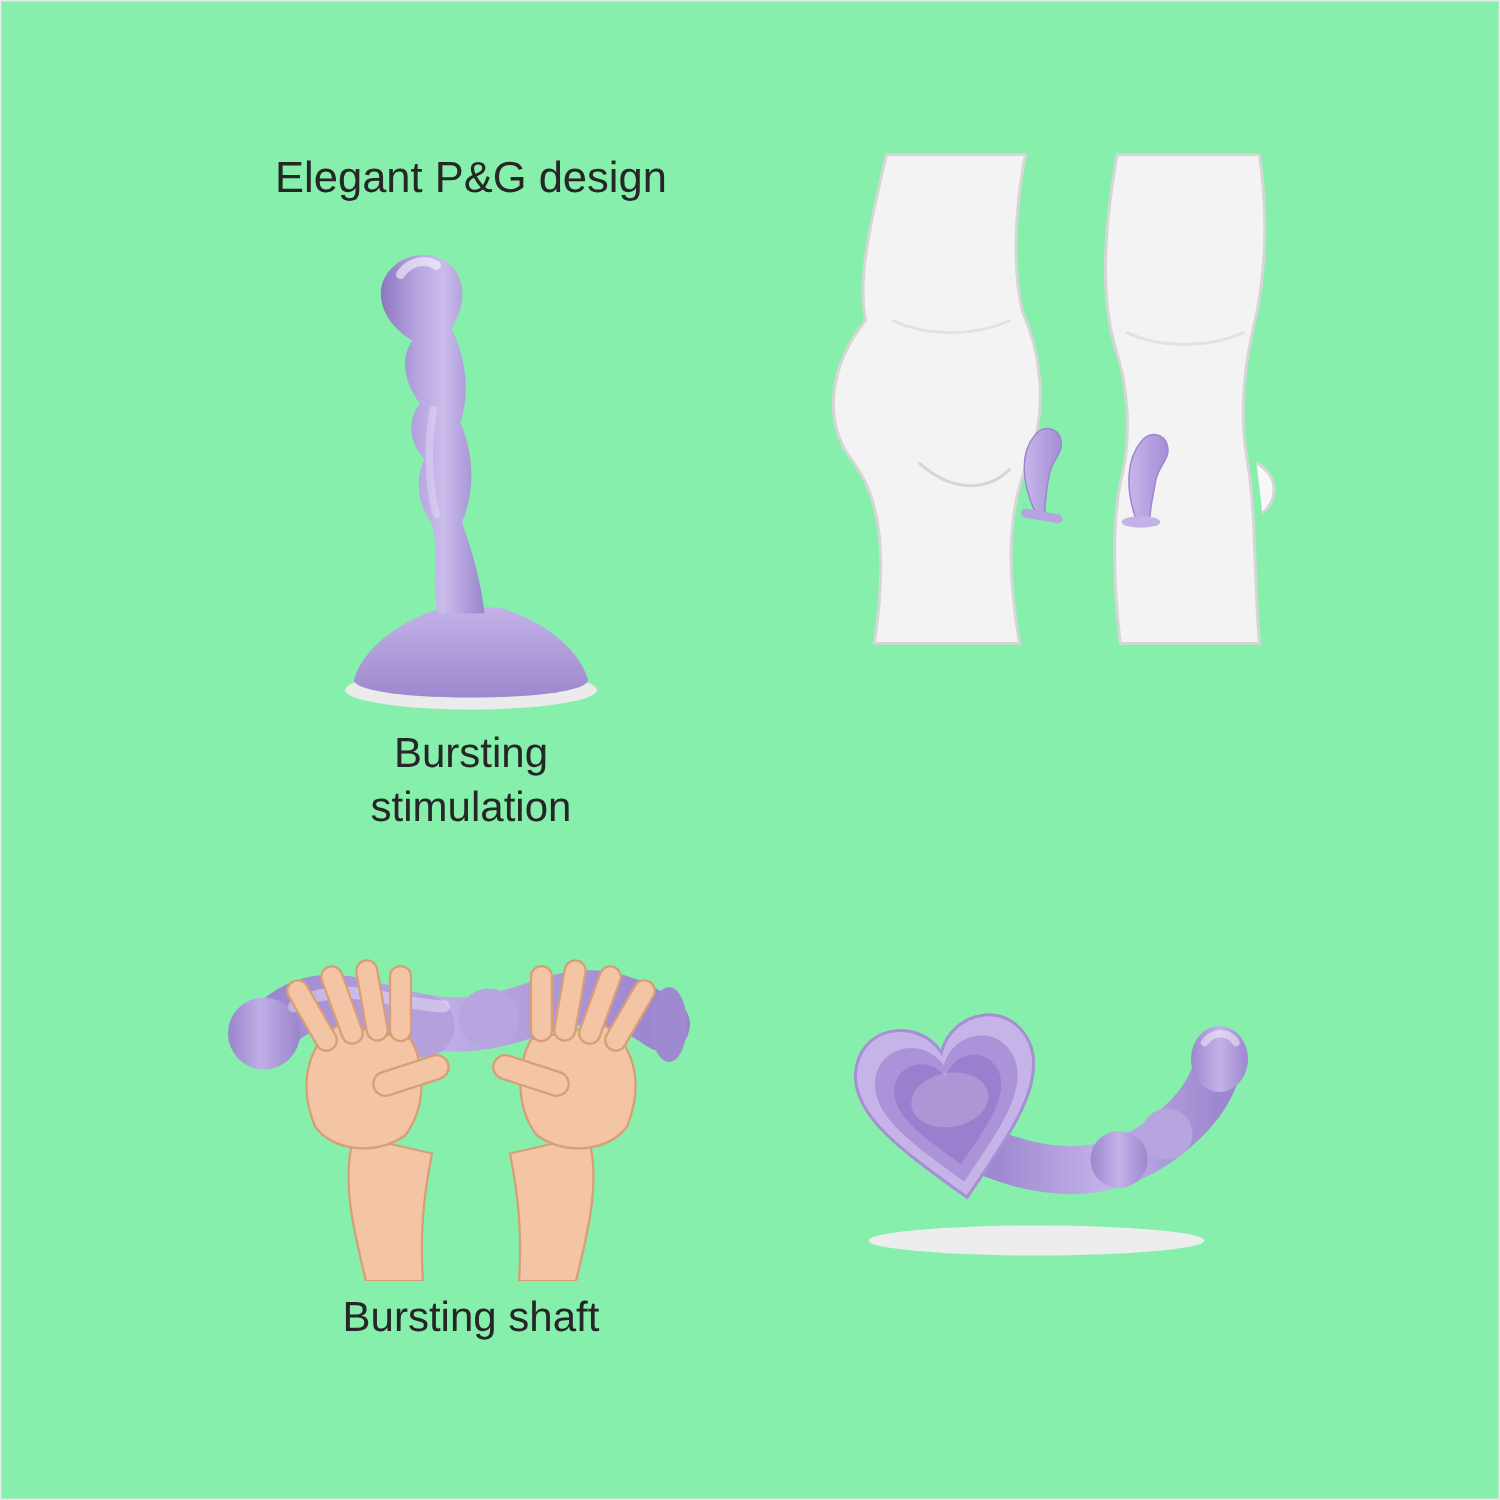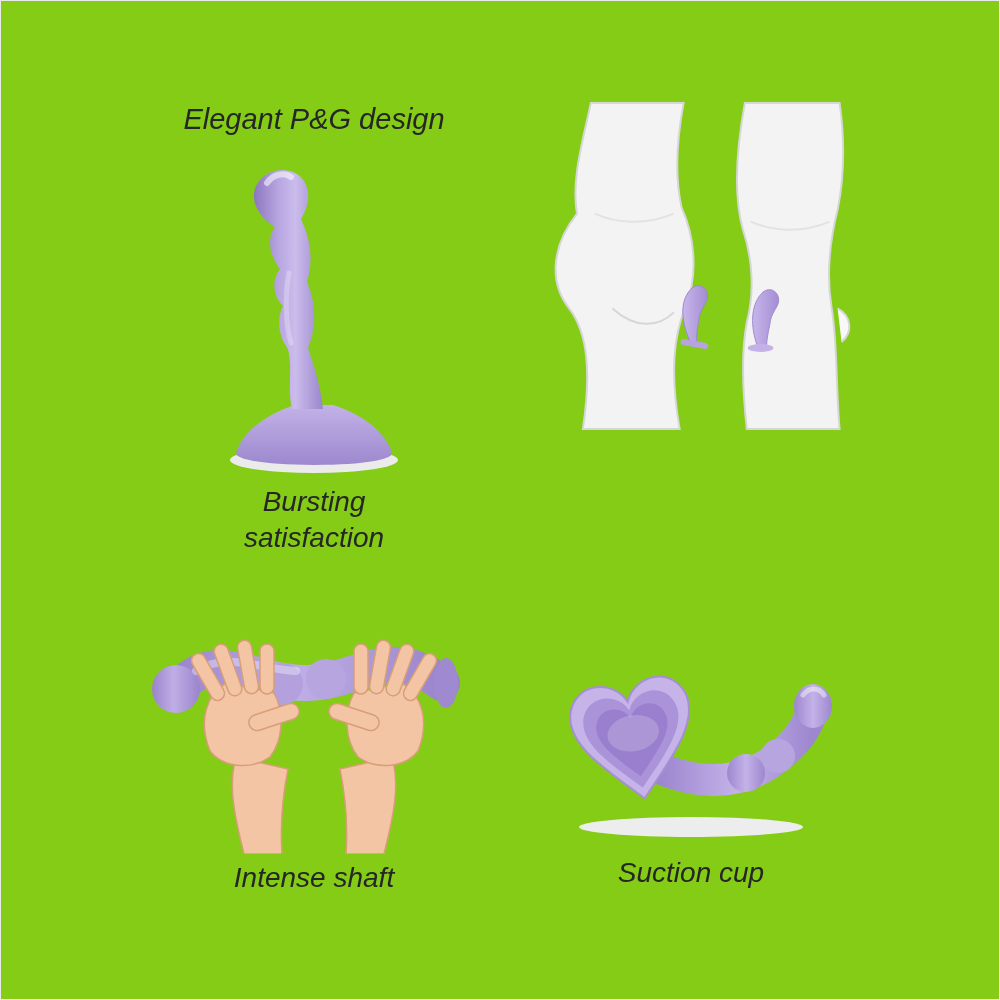--- a/index.html
+++ b/index.html
@@ -1,17 +1,17 @@
 <!DOCTYPE html>
 <html><head>
 <meta charset="utf-8">
 <style>
   html,body{margin:0;padding:0;background:#ffffff;}
   body{width:1000px;height:1000px;font-family:"Liberation Sans",sans-serif;color:#222;}
-  .canvas{position:relative;width:1000px;height:1000px;background:#84cc16;box-sizing:border-box;border:1px solid #e9e9e9;overflow:hidden;font-style:italic;}
+  .canvas{position:relative;width:1000px;height:1000px;background:#86efac;box-sizing:border-box;border:1px solid #e9e9e9;overflow:hidden;}
   .quad{position:absolute;display:flex;flex-direction:column;align-items:center;}
   #q1{left:63px;top:100px;width:500px;}
   #q2{left:440px;top:100px;width:500px;}
   #q3{left:63px;top:598px;width:500px;}
   #q4{left:440px;top:648px;width:500px;}
   .title{font-size:29px;line-height:36px;color:#262626;text-align:center;margin:0 0 6px 0;font-weight:400;}
   .caption{font-size:28px;line-height:36px;color:#262626;text-align:center;margin-top:6px;font-weight:400;}
   .cap-narrow{max-width:200px;}
   .cap-mid{max-width:340px;}
   .illus{display:block;}
@@ -45,21 +45,21 @@
                C 81 113 77 96 86 84
                C 67 73 58 52 71 37
                C 83 23 106 24 115 38
                C 122 49 120 63 112 76
                C 121 95 125 116 118 139
                C 127 160 128 184 119 205
                C 127 228 132 247 134 266 Z" fill="url(#pg1)"></path>
       <path d="M 78 40 C 84 31 95 29 102 34" stroke="rgba(255,255,255,0.55)" stroke-width="6" fill="none" stroke-linecap="round"></path>
       <path d="M 102 200 C 96 180 96 150 100 130" stroke="rgba(255,255,255,0.25)" stroke-width="5" fill="none" stroke-linecap="round"></path>
     </svg>
-    <div class="caption cap-narrow">Bursting satisfaction</div>
+    <div class="caption cap-narrow">Bursting stimulation</div>
   </section>
 
   <section class="quad" id="q2">
     <svg class="illus" width="390" height="330" viewBox="0 0 395 330">
       <defs>
         <linearGradient id="pgtoy" x1="0" y1="0" x2="1" y2="0">
           <stop offset="0" stop-color="#c7b6ea"></stop>
           <stop offset="1" stop-color="#a48dd4"></stop>
         </linearGradient>
       </defs>
@@ -114,21 +114,21 @@
         <g transform="translate(143,70) rotate(0)">
             <rect x="-7" y="-25" width="14" height="50" rx="7"></rect>
           </g>
         <g transform="translate(150,118) rotate(72)">
             <rect x="-8" y="-26" width="16" height="52" rx="8"></rect>
           </g>
       </g>
 
       <use href="#handL" transform="translate(380,0) scale(-1,1)"></use>
     </svg>
-    <div class="caption">Intense shaft</div>
+    <div class="caption">Bursting shaft</div>
   </section>
 
   <section class="quad" id="q4">
     <svg class="illus" width="300" height="200" viewBox="0 0 300 200">
       <defs>
         <linearGradient id="pg4" x1="0" y1="0" x2="1" y2="0">
           <stop offset="0" stop-color="#9d87cf"></stop>
           <stop offset="0.5" stop-color="#c3b2e8"></stop>
           <stop offset="1" stop-color="#9d87cf"></stop>
         </linearGradient>
@@ -147,16 +147,15 @@
         <path d="M 95 52 C 84 26 44 24 36 56 C 30 84 58 112 95 150 C 132 112 160 84 154 56 C 146 24 106 26 95 52 Z" fill="#c6b4e9" stroke="#a78fd6" stroke-width="2"></path>
         <g transform="translate(95,96) scale(0.8) translate(-95,-96)">
           <path d="M 95 52 C 84 26 44 24 36 56 C 30 84 58 112 95 150 C 132 112 160 84 154 56 C 146 24 106 26 95 52 Z" fill="#ab93da"></path>
         </g>
         <g transform="translate(95,94) scale(0.6) translate(-95,-94)">
           <path d="M 95 52 C 84 26 44 24 36 56 C 30 84 58 112 95 150 C 132 112 160 84 154 56 C 146 24 106 26 95 52 Z" fill="#9a7fce"></path>
         </g>
         <ellipse cx="95" cy="84" rx="26" ry="18" fill="rgba(255,255,255,0.18)"></ellipse>
       </g>
     </svg>
-    <div class="caption">Suction cup</div>
   </section>
 
 </div>
 
 </body></html>

